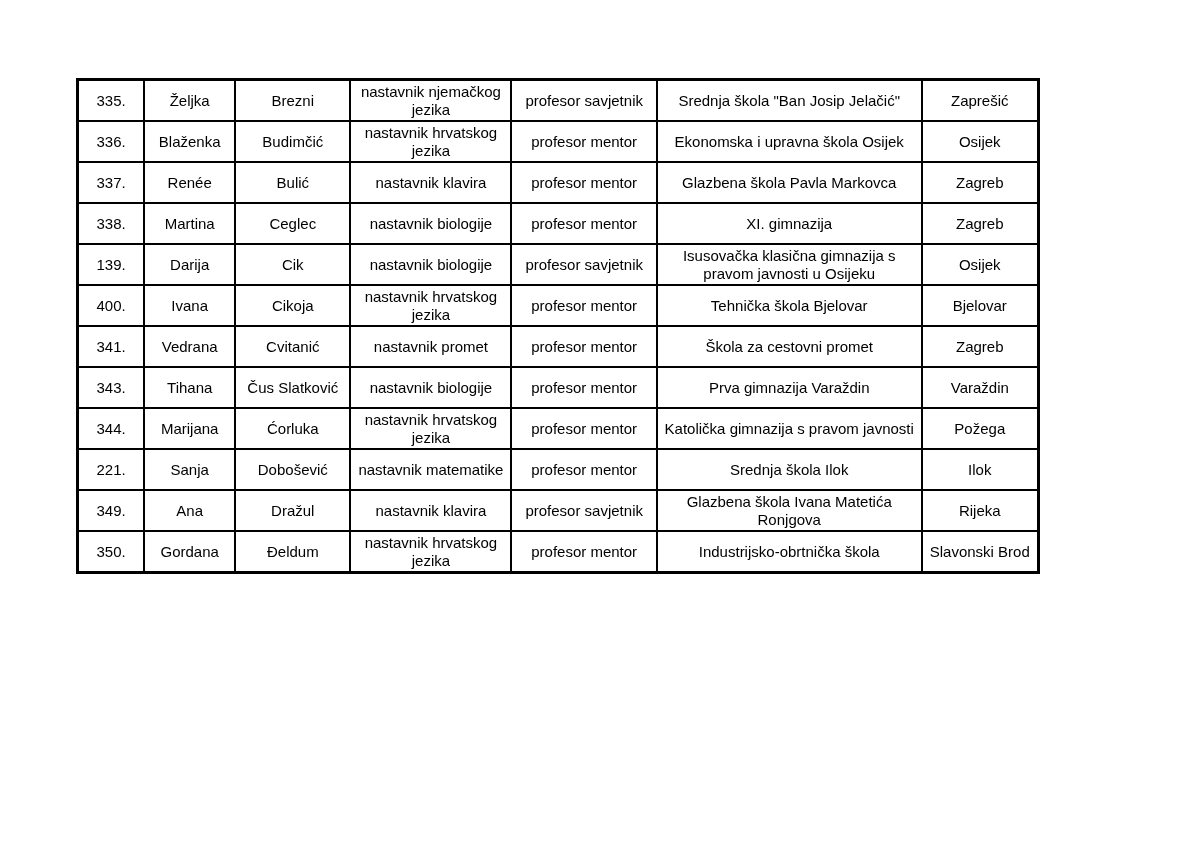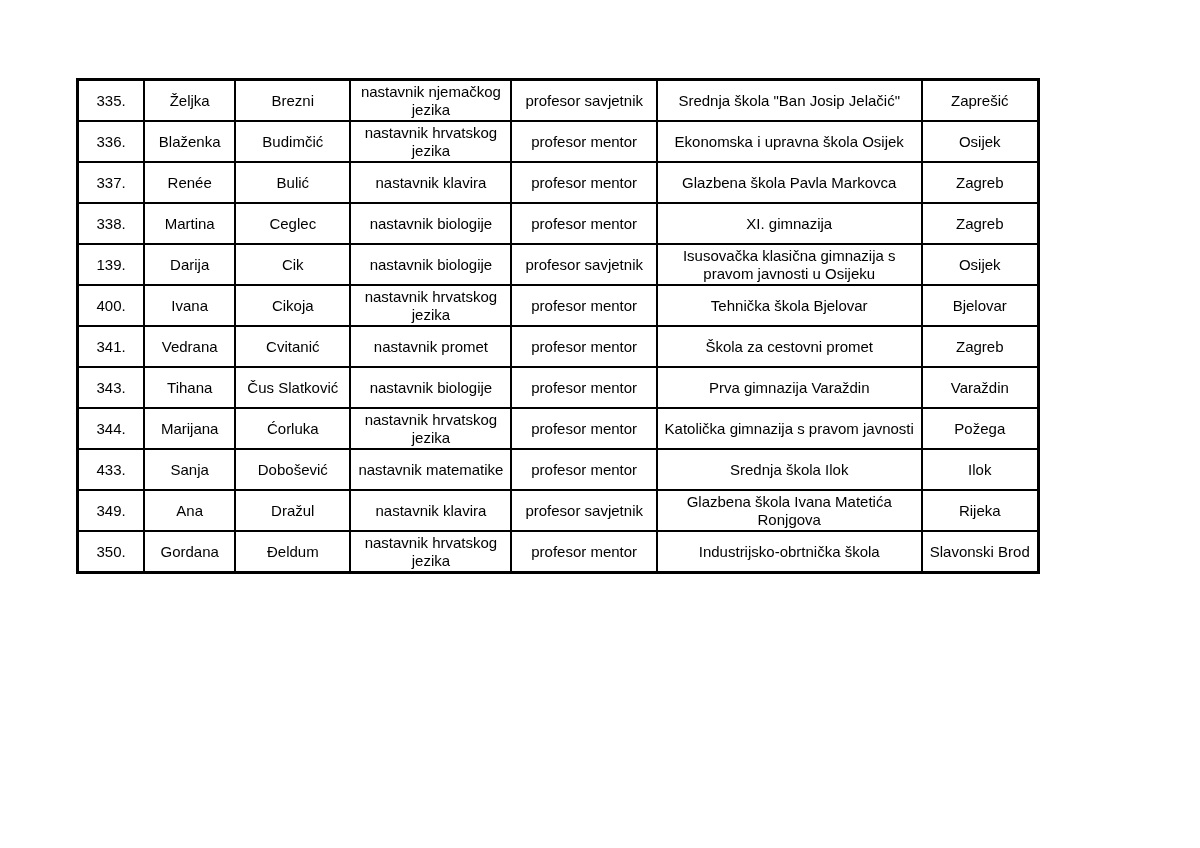--- a/index.html
+++ b/index.html
@@ -133,21 +133,21 @@
         <tr>
     <td>344.</td>
     <td>Marijana</td>
     <td>Ćorluka</td>
     <td>nastavnik hrvatskog jezika</td>
     <td>profesor mentor</td>
     <td>Katolička gimnazija s pravom javnosti</td>
     <td>Požega</td>
   </tr>
         <tr>
-    <td>433.</td>
+    <td>221.</td>
     <td>Sanja</td>
     <td>Dobošević</td>
     <td>nastavnik matematike</td>
     <td>profesor mentor</td>
     <td>Srednja škola Ilok</td>
     <td>Ilok</td>
   </tr>
         <tr>
     <td>349.</td>
     <td>Ana</td>

